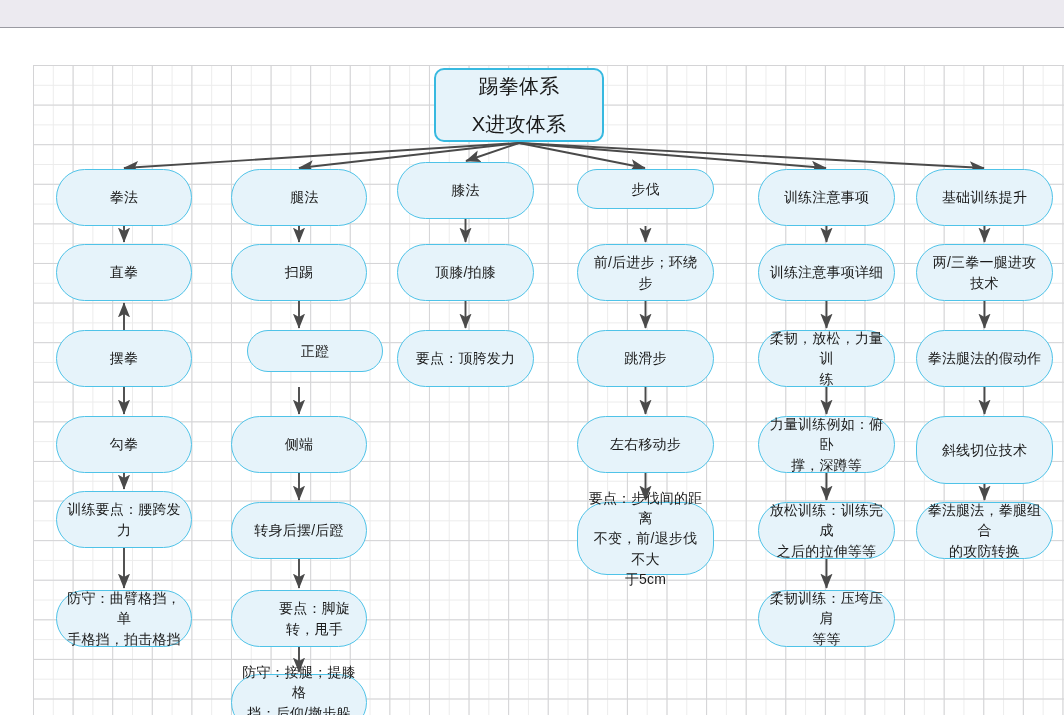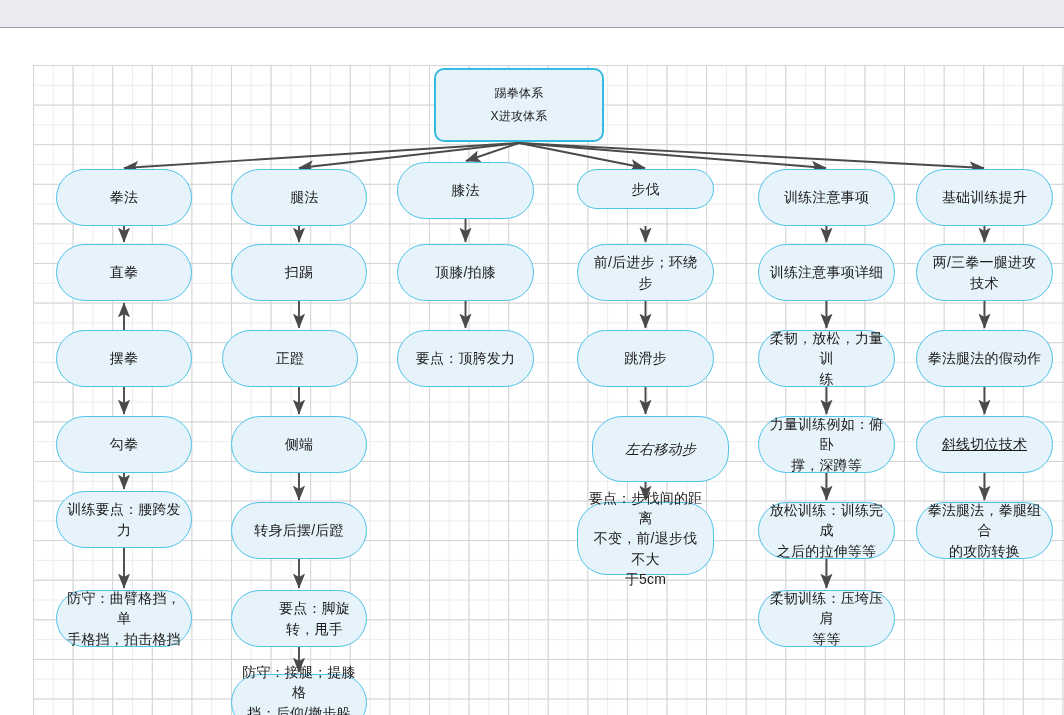--- a/index.html
+++ b/index.html
@@ -77,21 +77,21 @@
     color: #1a1a1a;
     font-size: 14px;
     line-height: 1.45;
     padding: 2px 9px;
     letter-spacing: 0.2px;
   }
   .node.root {
     border-radius: 10px;
     border-width: 2px;
     border-color: #37b9e0;
-    font-size: 12px;
+    font-size: 20px;
     line-height: 1.9;
   }
   .node .txt {
     display: block;
     width: 100%;
     white-space: pre-line;
   }
 </style>
 </head>
 <body>
@@ -164,21 +164,21 @@
       <div class="node" style="left: 56px; top: 561px; width: 136px; height: 57px;">
         <span class="txt">防守：曲臂格挡，单
 手格挡，拍击格挡</span>
       </div>
       <div class="node" style="left: 231px; top: 140px; width: 136px; height: 57px; padding-left: 20px;">
         <span class="txt">腿法</span>
       </div>
       <div class="node" style="left: 231px; top: 215px; width: 136px; height: 57px;">
         <span class="txt">扫踢</span>
       </div>
-      <div class="node" style="left: 222px; top: 301px; width: 136px; height: 57px;">
+      <div class="node" style="left: 247px; top: 301px; width: 136px; height: 42px;">
         <span class="txt">正蹬</span>
       </div>
       <div class="node" style="left: 231px; top: 387px; width: 136px; height: 57px;">
         <span class="txt">侧端</span>
       </div>
       <div class="node" style="left: 231px; top: 473px; width: 136px; height: 57px;">
         <span class="txt">转身后摆/后蹬</span>
       </div>
       <div class="node" style="left: 231px; top: 561px; width: 136px; height: 57px; padding-left: 40px;">
         <span class="txt">要点：脚旋转，甩手</span>
@@ -198,21 +198,21 @@
       </div>
       <div class="node" style="left: 577px; top: 140px; width: 137px; height: 40px;">
         <span class="txt">步伐</span>
       </div>
       <div class="node" style="left: 577px; top: 215px; width: 137px; height: 57px;">
         <span class="txt">前/后进步；环绕步</span>
       </div>
       <div class="node" style="left: 577px; top: 301px; width: 137px; height: 57px;">
         <span class="txt">跳滑步</span>
       </div>
-      <div class="node" style="left: 592px; top: 387px; width: 137px; height: 66px; font-style: italic;">
+      <div class="node" style="left: 577px; top: 387px; width: 137px; height: 57px;">
         <span class="txt">左右移动步</span>
       </div>
       <div class="node" style="left: 577px; top: 473px; width: 137px; height: 73px;">
         <span class="txt">要点：步伐间的距离
 不变，前/退步伐不大
 于5cm</span>
       </div>
       <div class="node" style="left: 758px; top: 140px; width: 137px; height: 57px;">
         <span class="txt">训练注意事项</span>
       </div>
@@ -237,21 +237,21 @@
       </div>
       <div class="node" style="left: 916px; top: 140px; width: 137px; height: 57px;">
         <span class="txt">基础训练提升</span>
       </div>
       <div class="node" style="left: 916px; top: 215px; width: 137px; height: 57px;">
         <span class="txt">两/三拳一腿进攻技术</span>
       </div>
       <div class="node" style="left: 916px; top: 301px; width: 137px; height: 57px;">
         <span class="txt">拳法腿法的假动作</span>
       </div>
-      <div class="node" style="left: 916px; top: 387px; width: 137px; height: 57px; text-decoration: underline;">
+      <div class="node" style="left: 916px; top: 387px; width: 137px; height: 68px;">
         <span class="txt">斜线切位技术</span>
       </div>
       <div class="node" style="left: 916px; top: 473px; width: 137px; height: 57px; justify-content: center;">
         <span class="txt">拳法腿法，拳腿组合
 的攻防转换</span>
       </div>
     </div>
 </div>
 
 </body></html>

